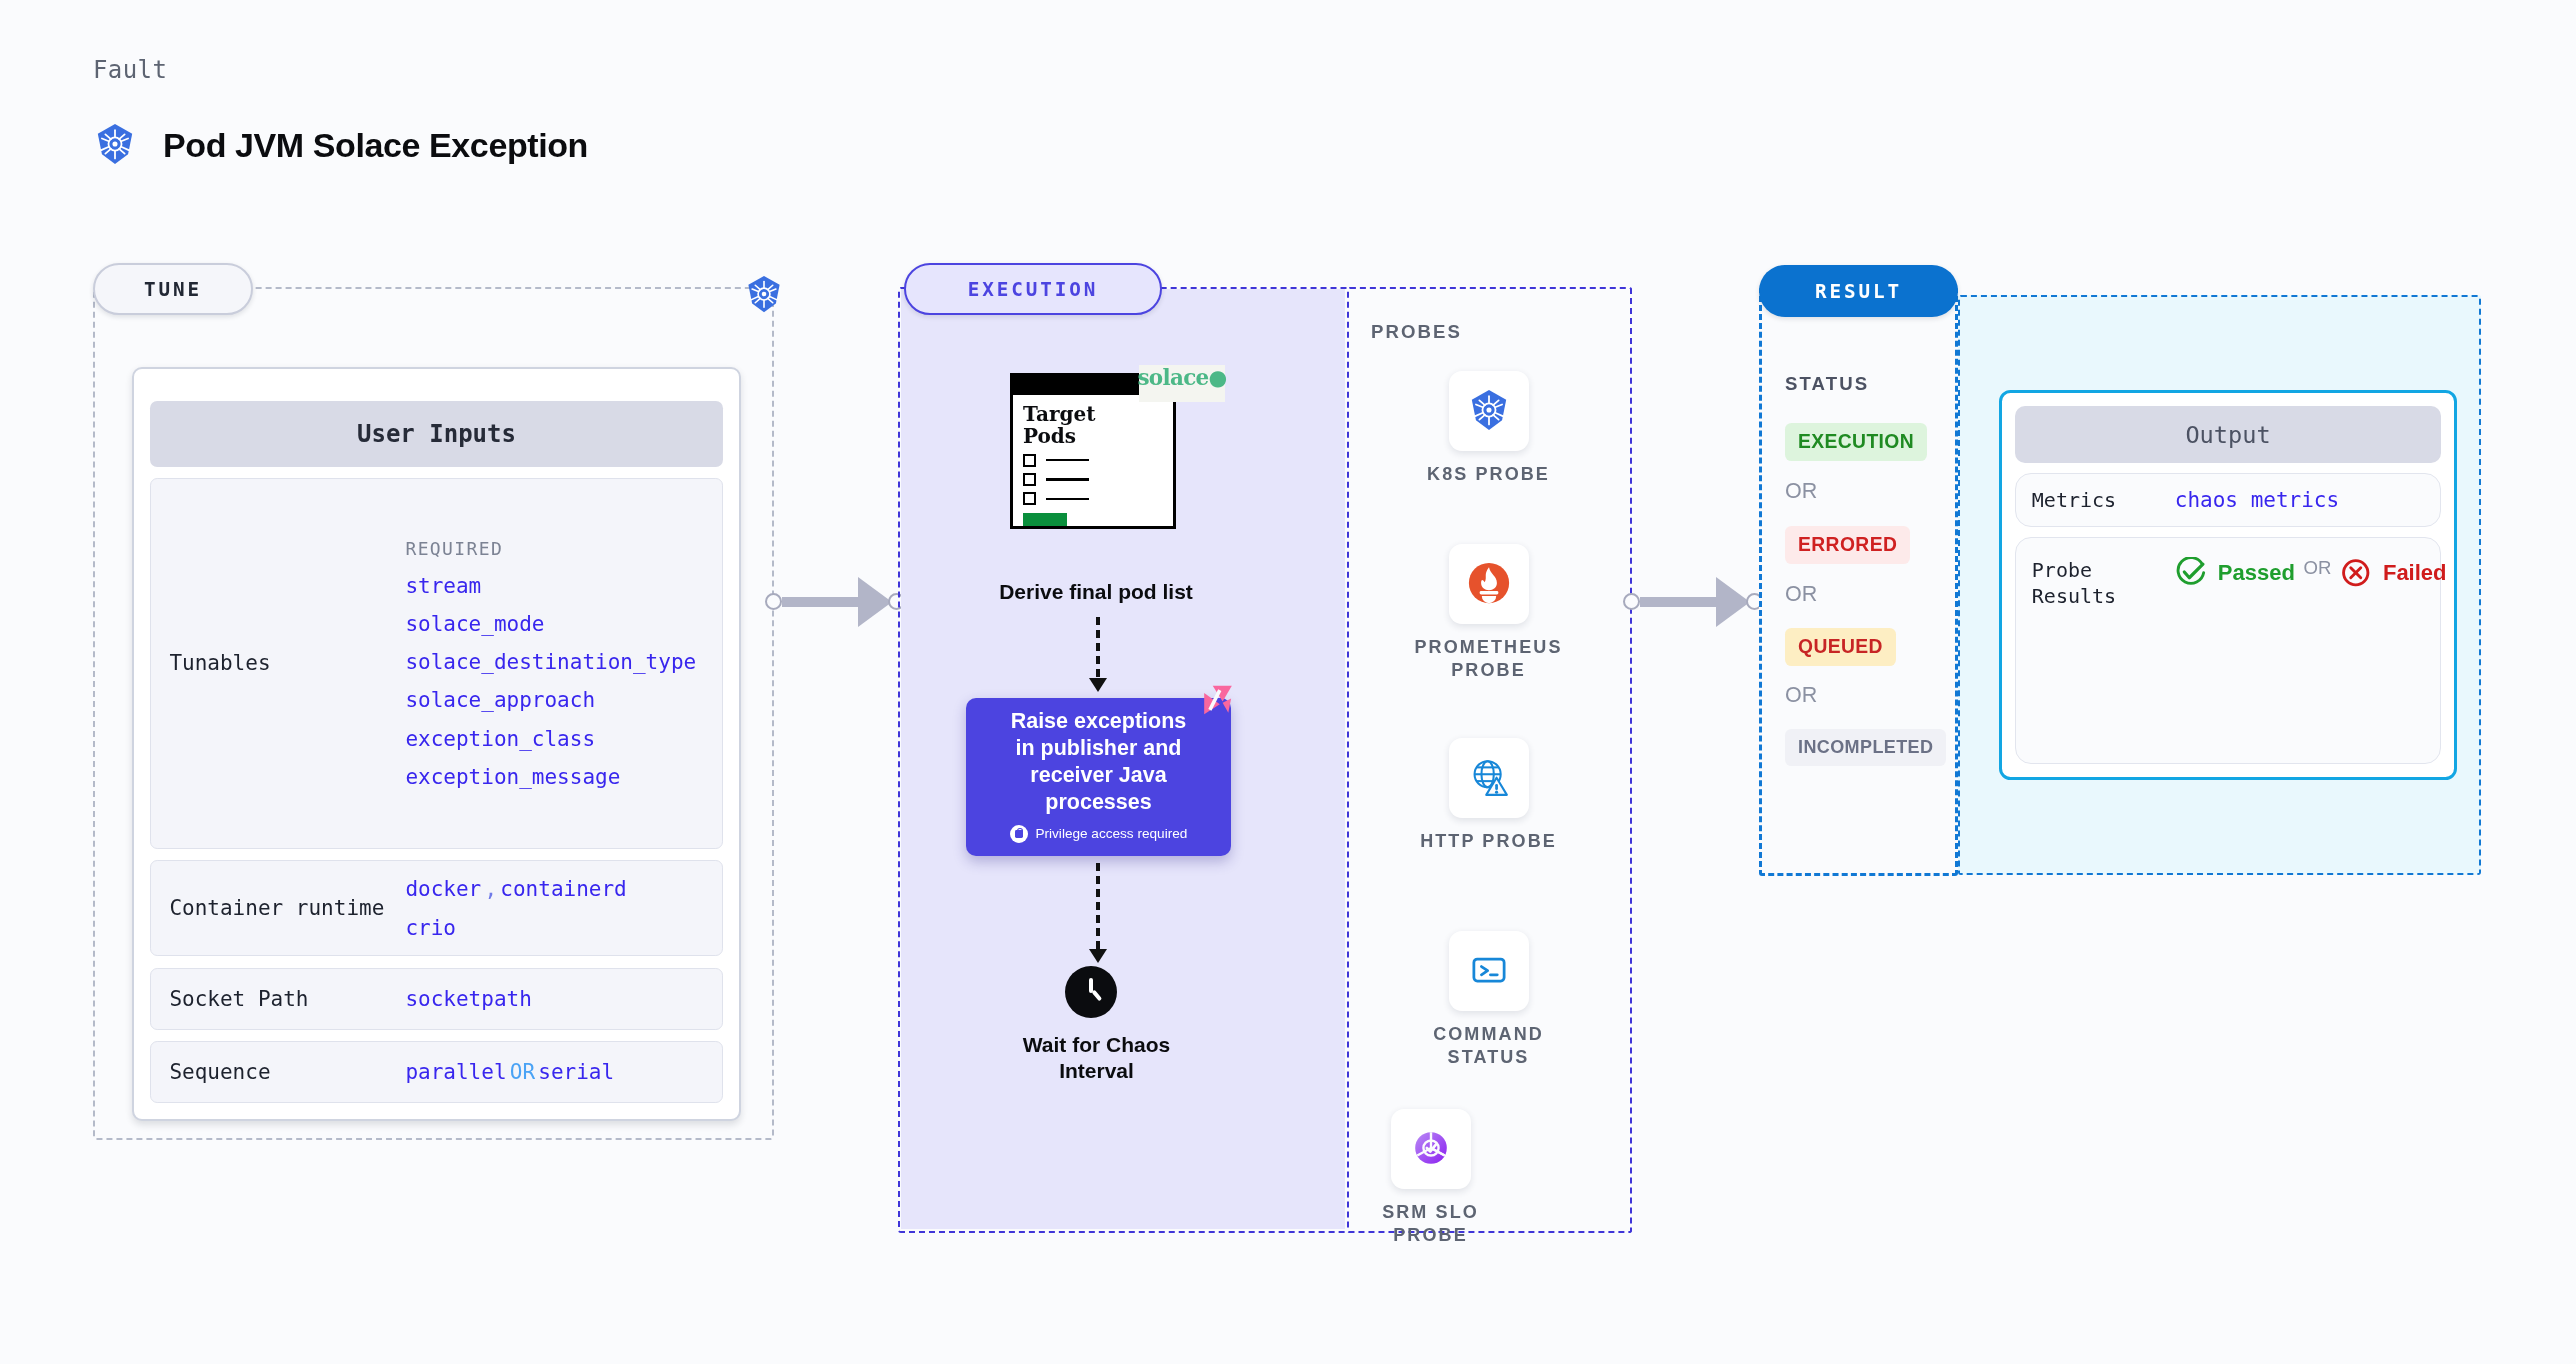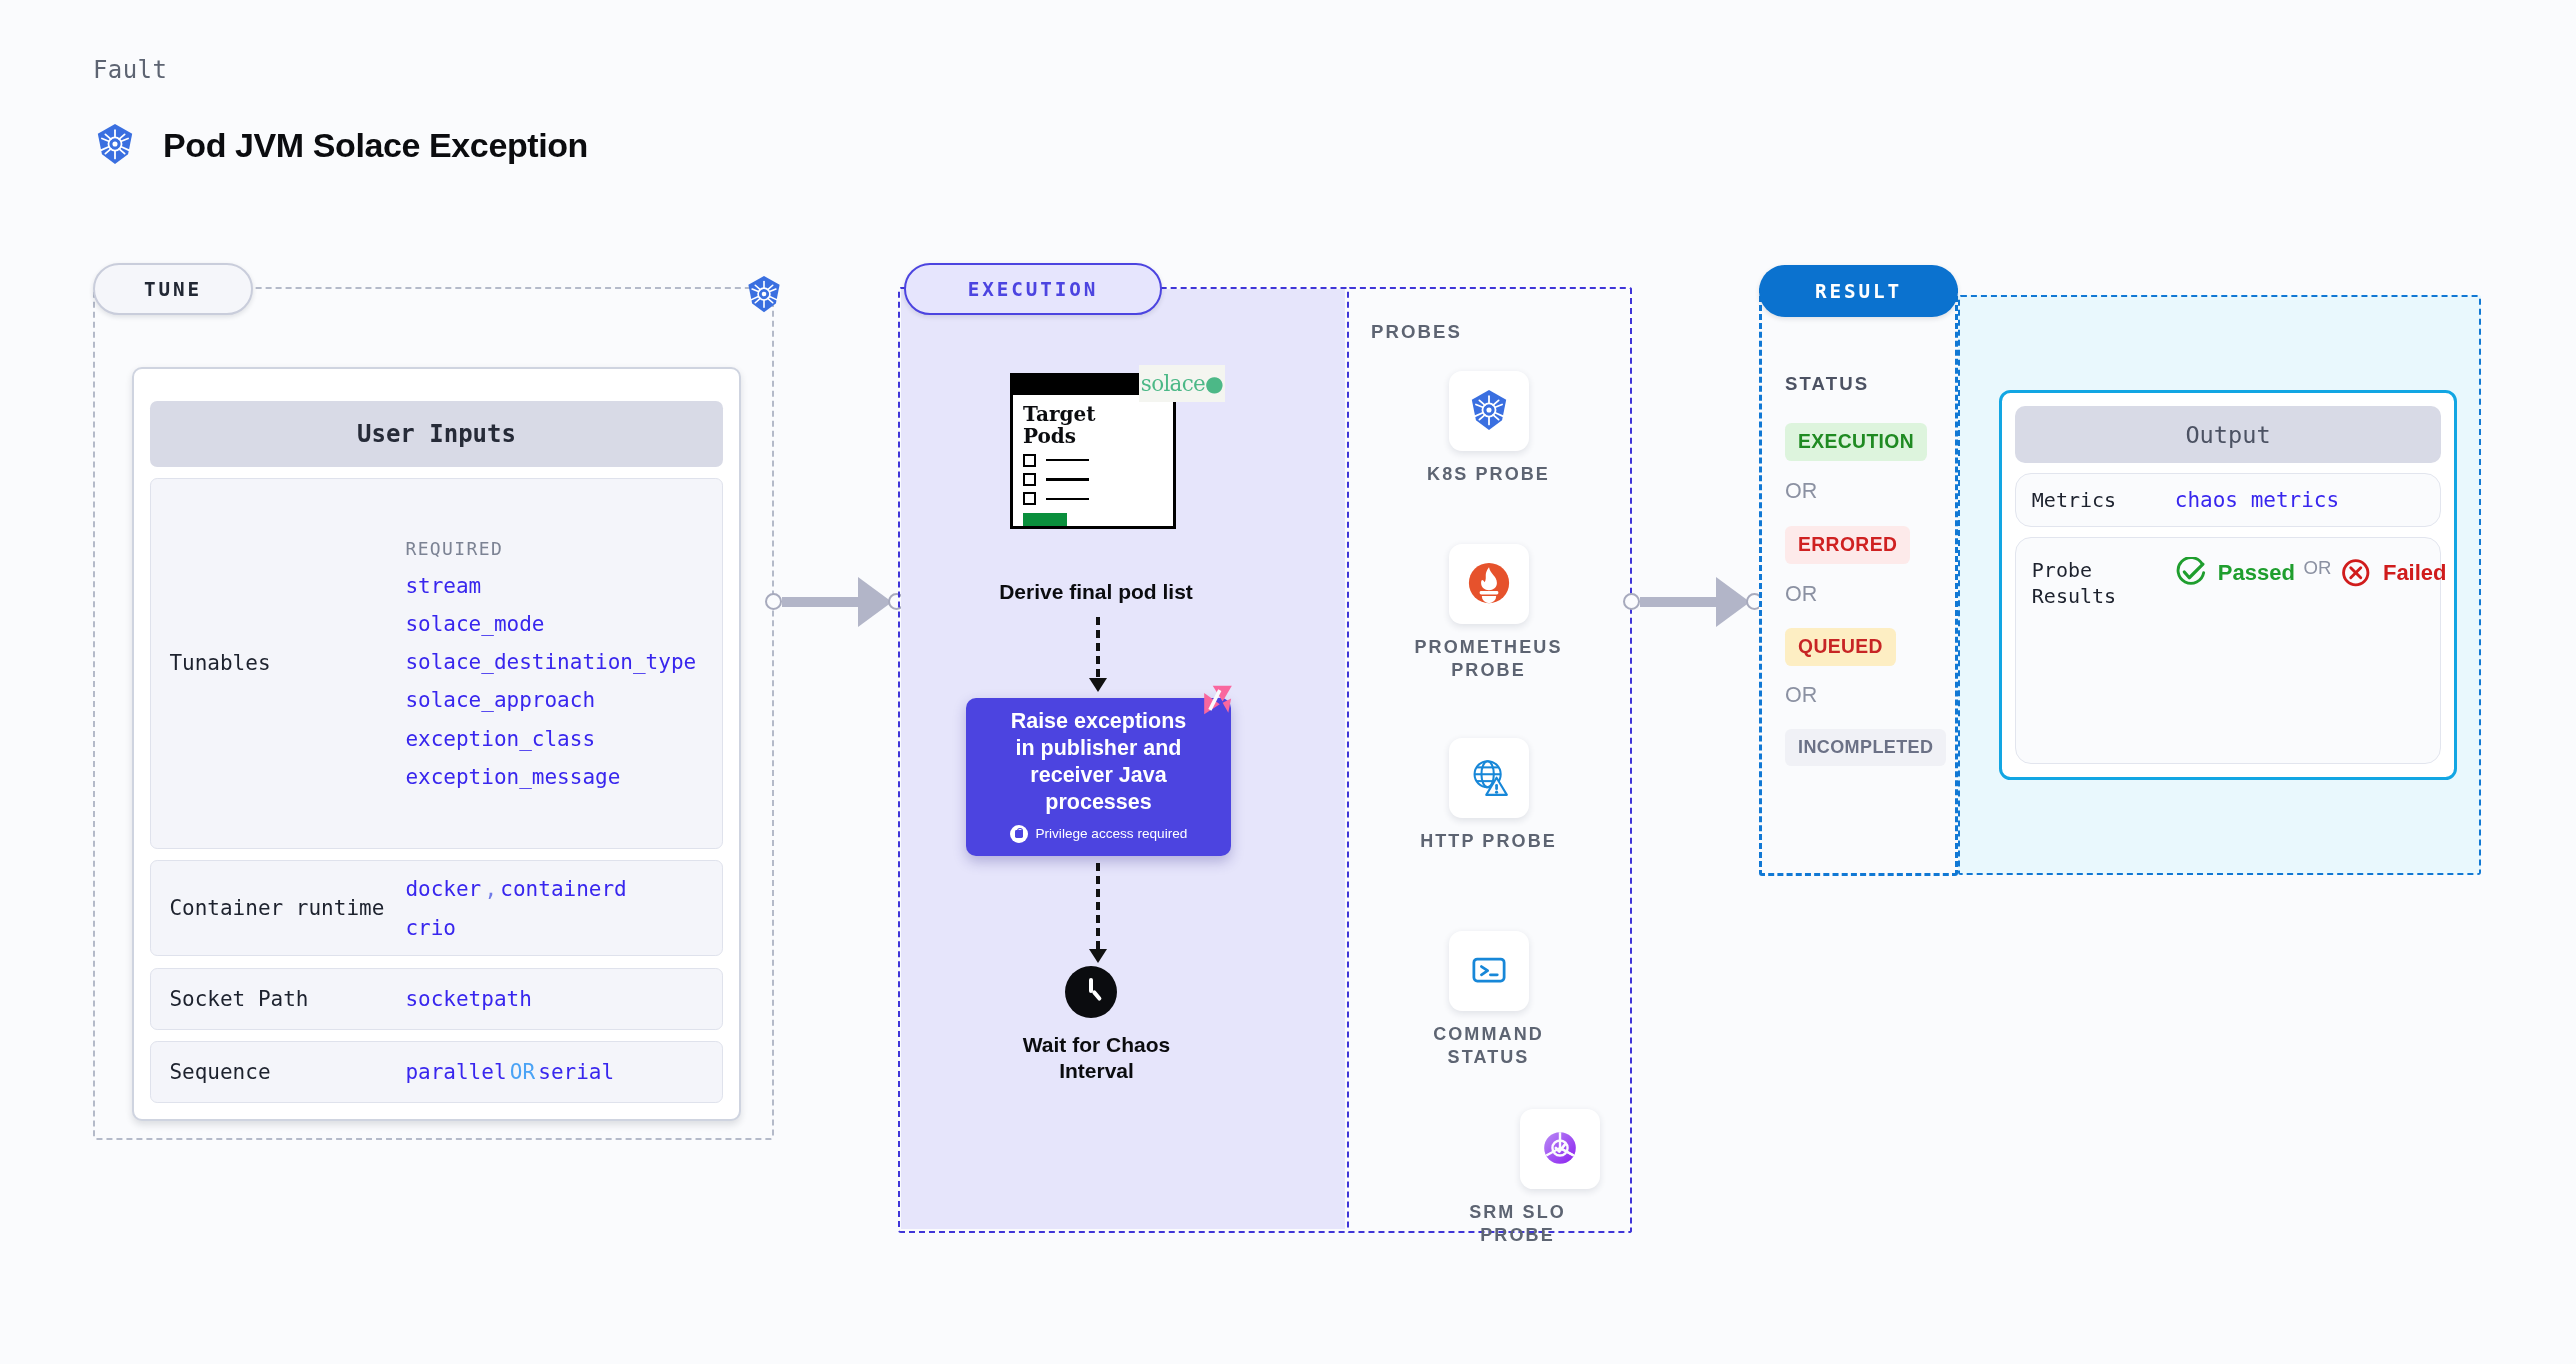--- a/index.html
+++ b/index.html
@@ -109,22 +109,22 @@
                  background: #ffffff; border: 3.6px solid #000; }
   .target-card .tbar { height: 18.6px; background: #000; }
   .target-card .tbody { padding: 8.6px 10px; }
   .target-card .ttitle { font-size: 20px; font-weight: 700; color: #0b0c0f; line-height: 1.1; font-family: "DejaVu Serif", serif; }
   .target-card .trow { display: flex; align-items: center; gap: 10px; margin-top: 6.4px; }
   .target-card .cb { width: 13px; height: 13px; border: 2.1px solid #000; }
   .target-card .ln { width: 43px; height: 2.1px; background: #000; }
   .target-card .greenbar { width: 44px; height: 13px; background: #0a8f3c; margin-top: 7.9px; }
   .solace-badge {
     position: absolute; left: 1139px; top: 365px; width: 86px; height: 37px;
-    background: #f4f5f0; display: flex; align-items: center; justify-content: center;
-    font-family: "DejaVu Serif", serif; font-weight: 400; font-size: 21.5px; color: #4cb887; letter-spacing: -0.7px;
+    background: #f4f5f0; display: flex; justify-content: center;
+    font-family: "DejaVu Serif", serif; font-weight: 700; font-size: 21.5px; color: #4cb887; letter-spacing: -0.7px;
   }
   .cap-derive { position: absolute; left: 960px; top: 580px; width: 272px; text-align: center;
                 font-size: 21px; font-weight: 700; color: #0b0c0f; }
   .cap-wait { position: absolute; left: 989px; top: 1032px; width: 215px; text-align: center;
               font-size: 21px; font-weight: 700; color: #0b0c0f; line-height: 1.25; }
   .dotarrow { position: absolute; width: 4.3px; display: flex; flex-direction: column; align-items: center; }
   .dotarrow .stem { width: 4.3px; flex: 1 1 auto;
         background-image: linear-gradient(#111 60%, rgba(0,0,0,0) 0%);
         background-size: 4.3px 13px; background-repeat: repeat-y; }
   .dotarrow .tip { width: 0; height: 0; border-left: 9.3px solid transparent; border-right: 9.3px solid transparent;
@@ -414,21 +414,21 @@
         <svg width="44" height="44" viewBox="0 0 64 64">
           <rect x="10" y="16" width="44" height="32" rx="5" fill="none" stroke="#1787d8" stroke-width="4"></rect>
           <polyline points="21,27 30,33 21,39" fill="none" stroke="#1787d8" stroke-width="4" stroke-linecap="round" stroke-linejoin="round"></polyline>
           <line x1="34" y1="39" x2="44" y2="39" stroke="#1787d8" stroke-width="4" stroke-linecap="round"></line>
         </svg>
       </span>
     </div>
     <div class="probe-label">COMMAND STATUS</div>
   </div>
 
-  <div class="probe" style="left:1435px; top:1109px;align-items:flex-end;">
+  <div class="probe" style="left:1348px; top:1109px;">
     <div class="probe-tile">
       <span>
         <svg width="44" height="44" viewBox="0 0 64 64">
           <defs>
               <linearGradient id="slog" x1="0" y1="0" x2="1" y2="1">
             <stop offset="0%" stop-color="#b98bf5"></stop>
                 <stop offset="100%" stop-color="#8b1ff0"></stop>
           </linearGradient>
             </defs>
           <circle cx="32" cy="32" r="23" fill="url(#slog)"></circle>

